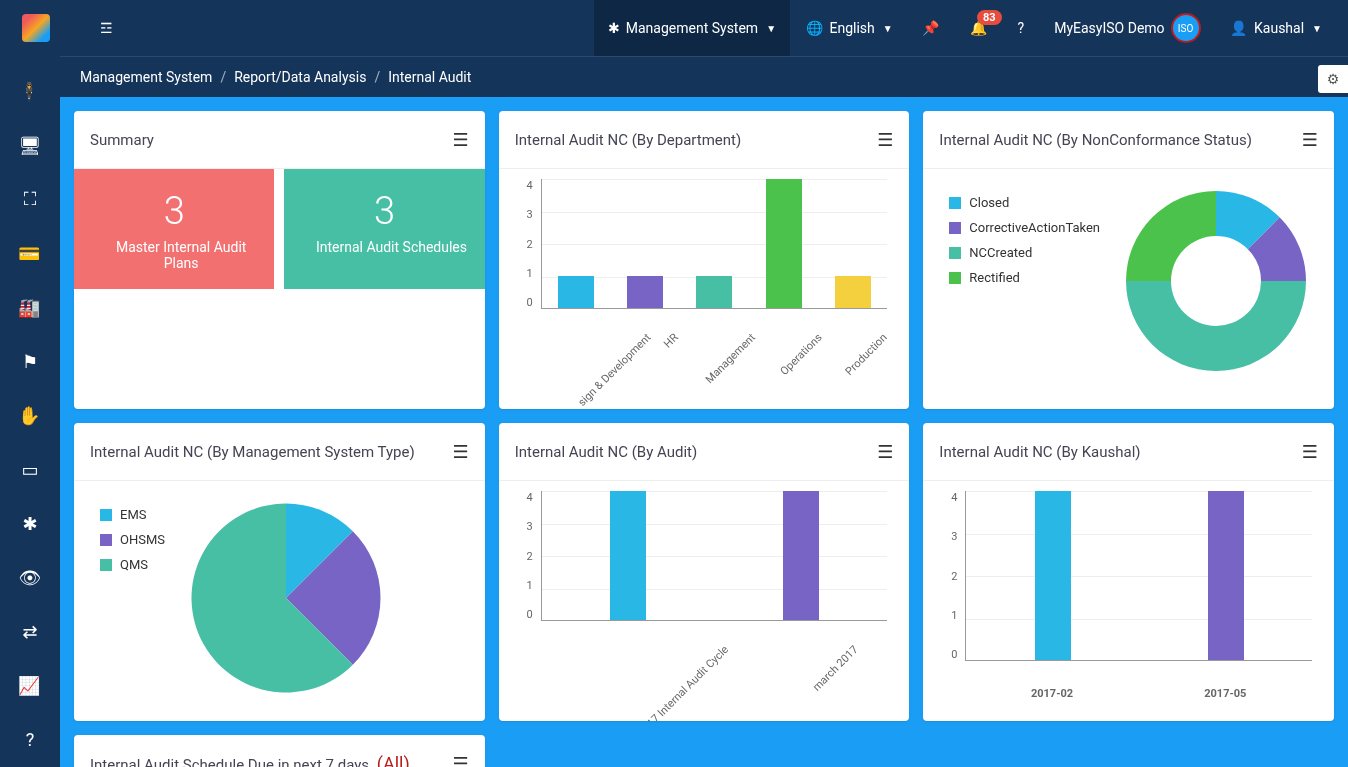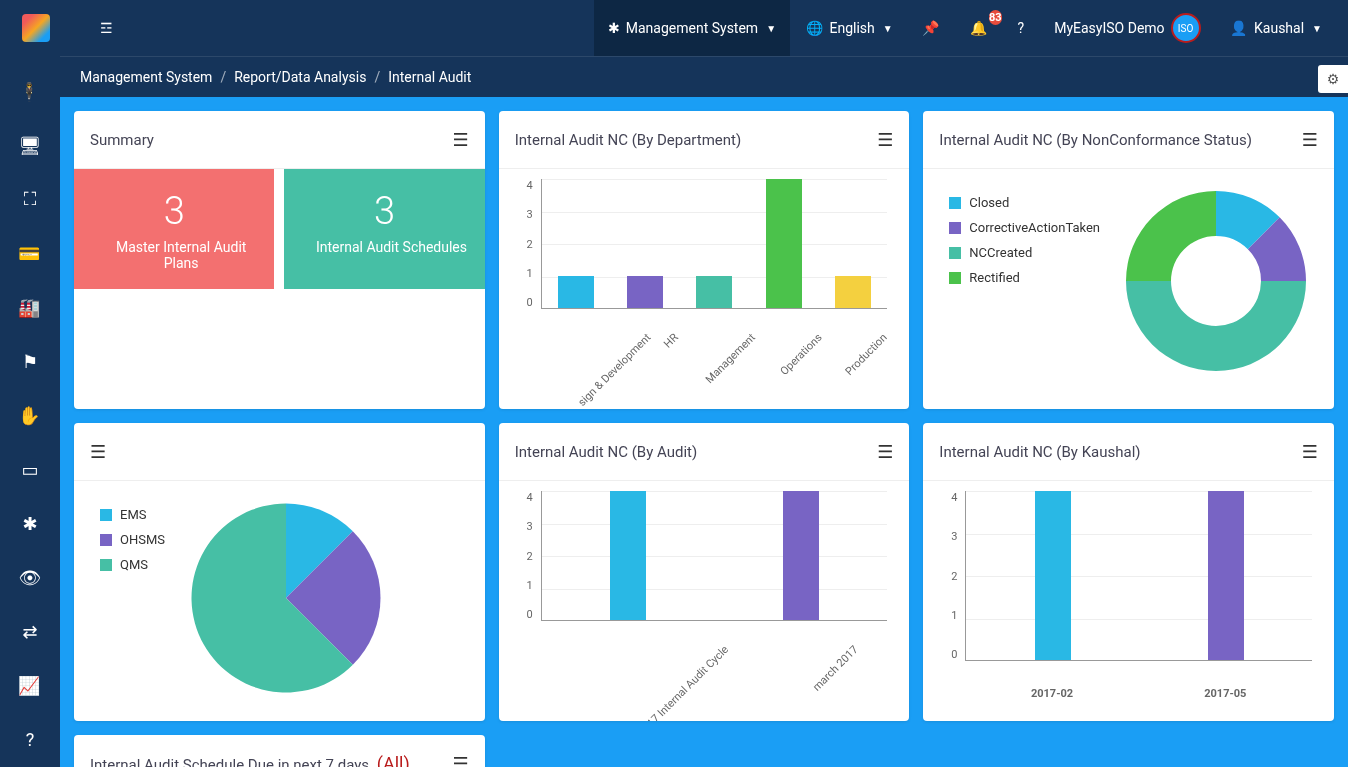--- a/index.html
+++ b/index.html
@@ -7,21 +7,21 @@
 
 
 .topbar { background: #15345a; height: 56px; display: flex; align-items: center; padding: 0 12px; color: #fff; position: relative; z-index: 10; }
 .logo-area { width: 48px; display: flex; align-items: center; justify-content: center; }
 .logo { width: 28px; height: 28px; background: linear-gradient(135deg, #f05a5a 20%, #f5a623 50%, #1a9ef5 80%); border-radius: 4px; }
 .toggle-icon { margin-left: 40px; color: #fff; cursor: pointer; }
 .topbar-right { margin-left: auto; display: flex; align-items: center; gap: 2px; }
 .topbar-item { padding: 0 14px; height: 56px; display: flex; align-items: center; gap: 6px; color: #fff; cursor: pointer; font-size: 14px; }
 .topbar-item.active { background: #0d2744; }
 .badge-wrap { position: relative; }
-.badge { position: absolute; top: -10px; right: -14px; background: #e74c3c; color: #fff; border-radius: 10px; padding: 1px 0; font-size: 11px; font-weight: bold; }
+.badge { position: absolute; top: -10px; right: -14px; background: #e74c3c; color: #fff; border-radius: 10px; padding: 1px 6px; font-size: 11px; font-weight: bold; }
 .avatar { width: 30px; height: 30px; border-radius: 50%; background: #1a9ef5; display: flex; align-items: center; justify-content: center; font-size: 10px; color: #fff; border: 2px solid #b91c1c; }
 
 
 .sidebar { position: fixed; left: 0; top: 56px; bottom: 0; width: 60px; background: #15345a; display: flex; flex-direction: column; align-items: center; padding-top: 8px; z-index: 5; }
 .sidebar-item { width: 60px; height: 54px; display: flex; align-items: center; justify-content: center; color: #fff; cursor: pointer; font-size: 18px; }
 
 
 .breadcrumb-bar { background: #15345a; color: #fff; padding: 12px 20px; margin-left: 60px; display: flex; align-items: center; border-top: 1px solid rgba(255,255,255,0.1); position: relative; }
 .breadcrumb-bar span.sep { margin: 0 8px; color: rgba(255,255,255,0.6); }
 .breadcrumb-bar .active-crumb { font-weight: 400; }
@@ -259,20 +259,21 @@
             <path d="M163.63961030678928 36.36038969321073 A90 90 0 0 1 190 100 L145 100 A45 45 0 0 0 131.81980515339464 68.18019484660536 Z" fill="#7864c4"></path>
             <path d="M190 100 A90 90 0 0 1 10 100.00000000000001 L55 100 A45 45 0 0 0 145 100 Z" fill="#46bfa5"></path>
             <path d="M10 100.00000000000001 A90 90 0 0 1 99.99999999999999 10 L99.99999999999999 55 A45 45 0 0 0 55 100 Z" fill="#4bc24b"></path>
           </svg>
       </div>
     </div>
   </div>
 
   <div class="panel">
     <div class="panel-header">
+      <span class="panel-title">Internal Audit NC (By Management System Type)</span>
       <span class="panel-menu">☰</span>
     </div>
     <div class="panel-body">
       <div class="pie-wrap">
         <div class="legend pie-legend">
           <div class="legend-item">
               <span class="legend-swatch" style="background:#29b8e5"></span>
               <span>EMS</span>
             </div>
           <div class="legend-item">

